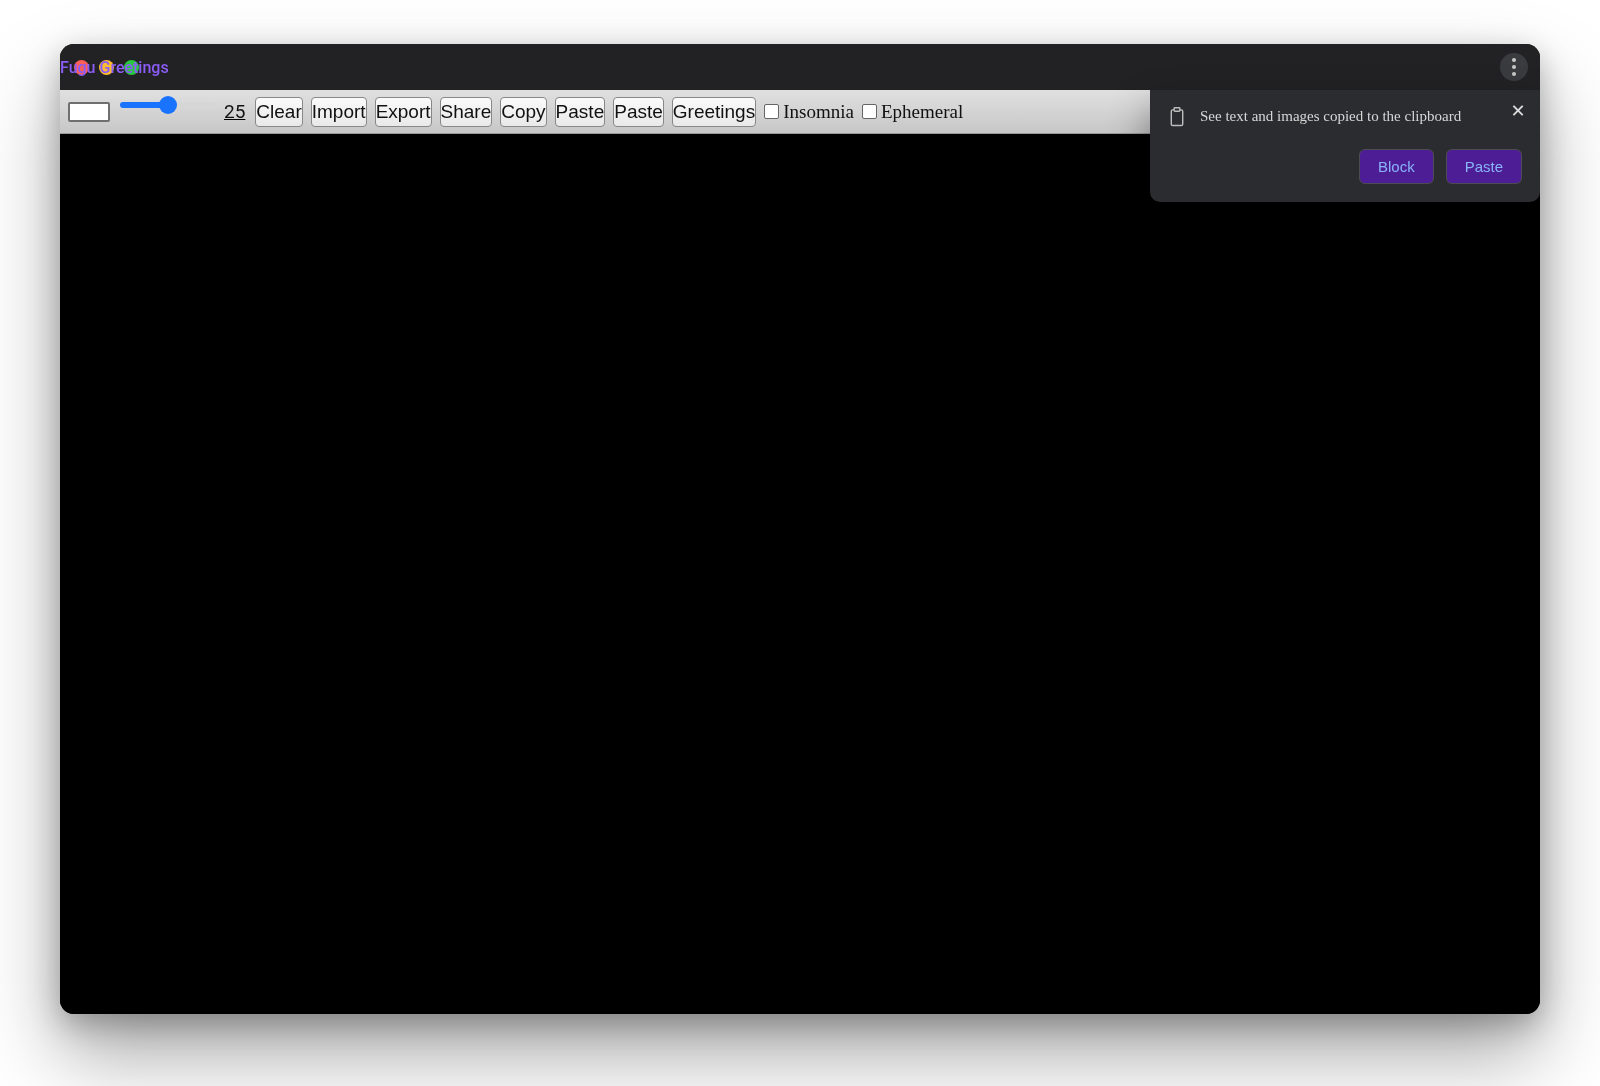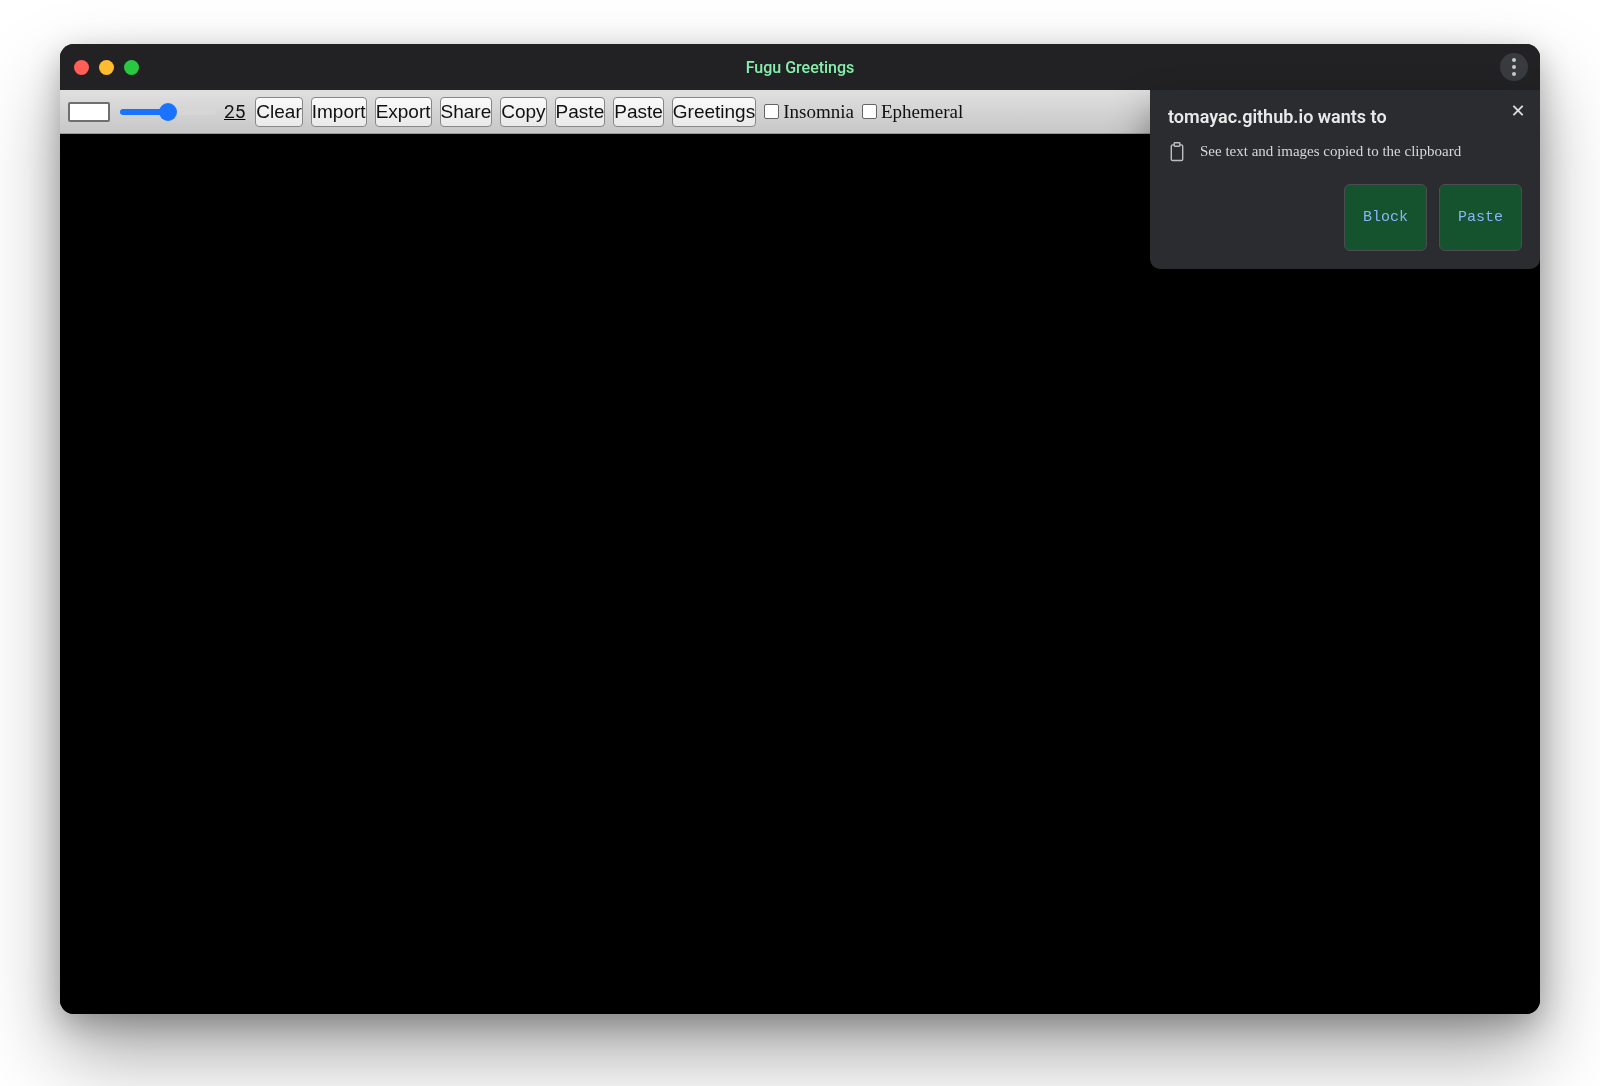--- a/index.html
+++ b/index.html
@@ -29,22 +29,22 @@
     display: flex; align-items: center;
     position: relative;
     padding: 0 14px;
   }
   .traffic-lights { display: flex; gap: 10px; align-items: center; }
   .tl { width: 15px; height: 15px; border-radius: 50%; }
   .tl.red { background: #ff5f57; }
   .tl.yellow { background: #febc2e; }
   .tl.green { background: #28c840; }
   .title {
-    position: absolute; left: 0; right: 0; text-align: center;
-    color: #86efac; font-size: 16px; font-weight: 500;
+    position: absolute; left: 0; right: 0; 
+    color: #8b5cf6; font-size: 16px; font-weight: 500;
     pointer-events: none;
   }
   .kebab {
     position: absolute; right: 12px; top: 50%; transform: translateY(-50%);
     width: 28px; height: 28px; border-radius: 50%;
     background: #3a3b3e;
     display: flex; flex-direction: column; align-items: center; justify-content: center;
     gap: 3px; cursor: pointer;
   }
   .kebab span { width: 4px; height: 4px; background: #c9c9c9; border-radius: 50%; }
@@ -56,21 +56,21 @@
     display: flex; align-items: center;
     gap: 8px;
     padding: 0 10px 0 8px;
     font-size: 18px;
   }
   .swatch {
     width: 42px; height: 20px;
     background: #fff; border: 2px solid #6f6f6f; border-radius: 2px;
     cursor: pointer;
   }
-  .slider-wrap { display: flex; align-items: center; gap: 6px; text-decoration: underline; }
+  .slider-wrap { display: flex; align-items: flex-start; gap: 6px; text-decoration: underline; }
   .slider {
     -webkit-appearance: none; appearance: none;
     width: 96px; height: 6px; border-radius: 3px;
     background: linear-gradient(to right, #1a73ff 0%, #1a73ff 50%, #d6d6d6 50%, #d6d6d6 100%);
     outline: none;
   }
   .slider::-webkit-slider-thumb {
     -webkit-appearance: none; appearance: none;
     width: 18px; height: 18px; border-radius: 50%;
     background: #1a73ff; border: none; cursor: pointer;
@@ -116,23 +116,23 @@
     width: 20px; height: 20px; cursor: pointer;
     display: flex; align-items: center; justify-content: center;
     color: #ddd; font-size: 18px;
   }
   .prompt-row { display: flex; align-items: flex-start; gap: 14px; margin-bottom: 22px; }
   .clip-icon { width: 18px; height: 20px; flex: 0 0 18px; margin-top: 1px; }
   .clip-icon svg { width: 18px; height: 20px; }
   .prompt-msg { color: #d7d7d7; font-size: 15px; line-height: 1.35; font-family: Liberation Serif, serif; }
   .prompt-actions { display: flex; justify-content: flex-end; gap: 12px; }
   .pbtn {
-    border: 1px solid #4c4d52; background: #14532d;
-    color: #8ab4f8; padding: 24px 18px; border-radius: 6px;
-    font-size: 15px; cursor: pointer; font-family: Liberation Mono, monospace;
+    border: 1px solid #4c4d52; background: #4c1d95;
+    color: #8ab4f8; padding: 8px 18px; border-radius: 6px;
+    font-size: 15px; cursor: pointer;
   }
 </style>
 </head>
 <body>
 
 <div class="stage">
   <div class="window">
 
     <div class="titlebar">
       <div class="traffic-lights">
@@ -170,21 +170,20 @@
         <div class="chk"></div>
         <span>Ephemeral</span>
       </div>
       <div class="scrollbar-stub"></div>
     </div>
 
     <div class="canvas"></div>
 
     <div class="prompt">
       <div class="prompt-close">✕</div>
-      <div class="prompt-title">tomayac.github.io wants to</div>
       <div class="prompt-row">
         <div class="clip-icon">
           <svg viewBox="0 0 24 28" fill="none" stroke="#bdbdbd" stroke-width="2">
             <rect x="4" y="4" width="16" height="22" rx="2"></rect>
             <rect x="8" y="1" width="8" height="5" rx="1" fill="#2b2c2f"></rect>
           </svg>
         </div>
         <div class="prompt-msg">See text and images copied to the clipboard</div>
       </div>
       <div class="prompt-actions">

